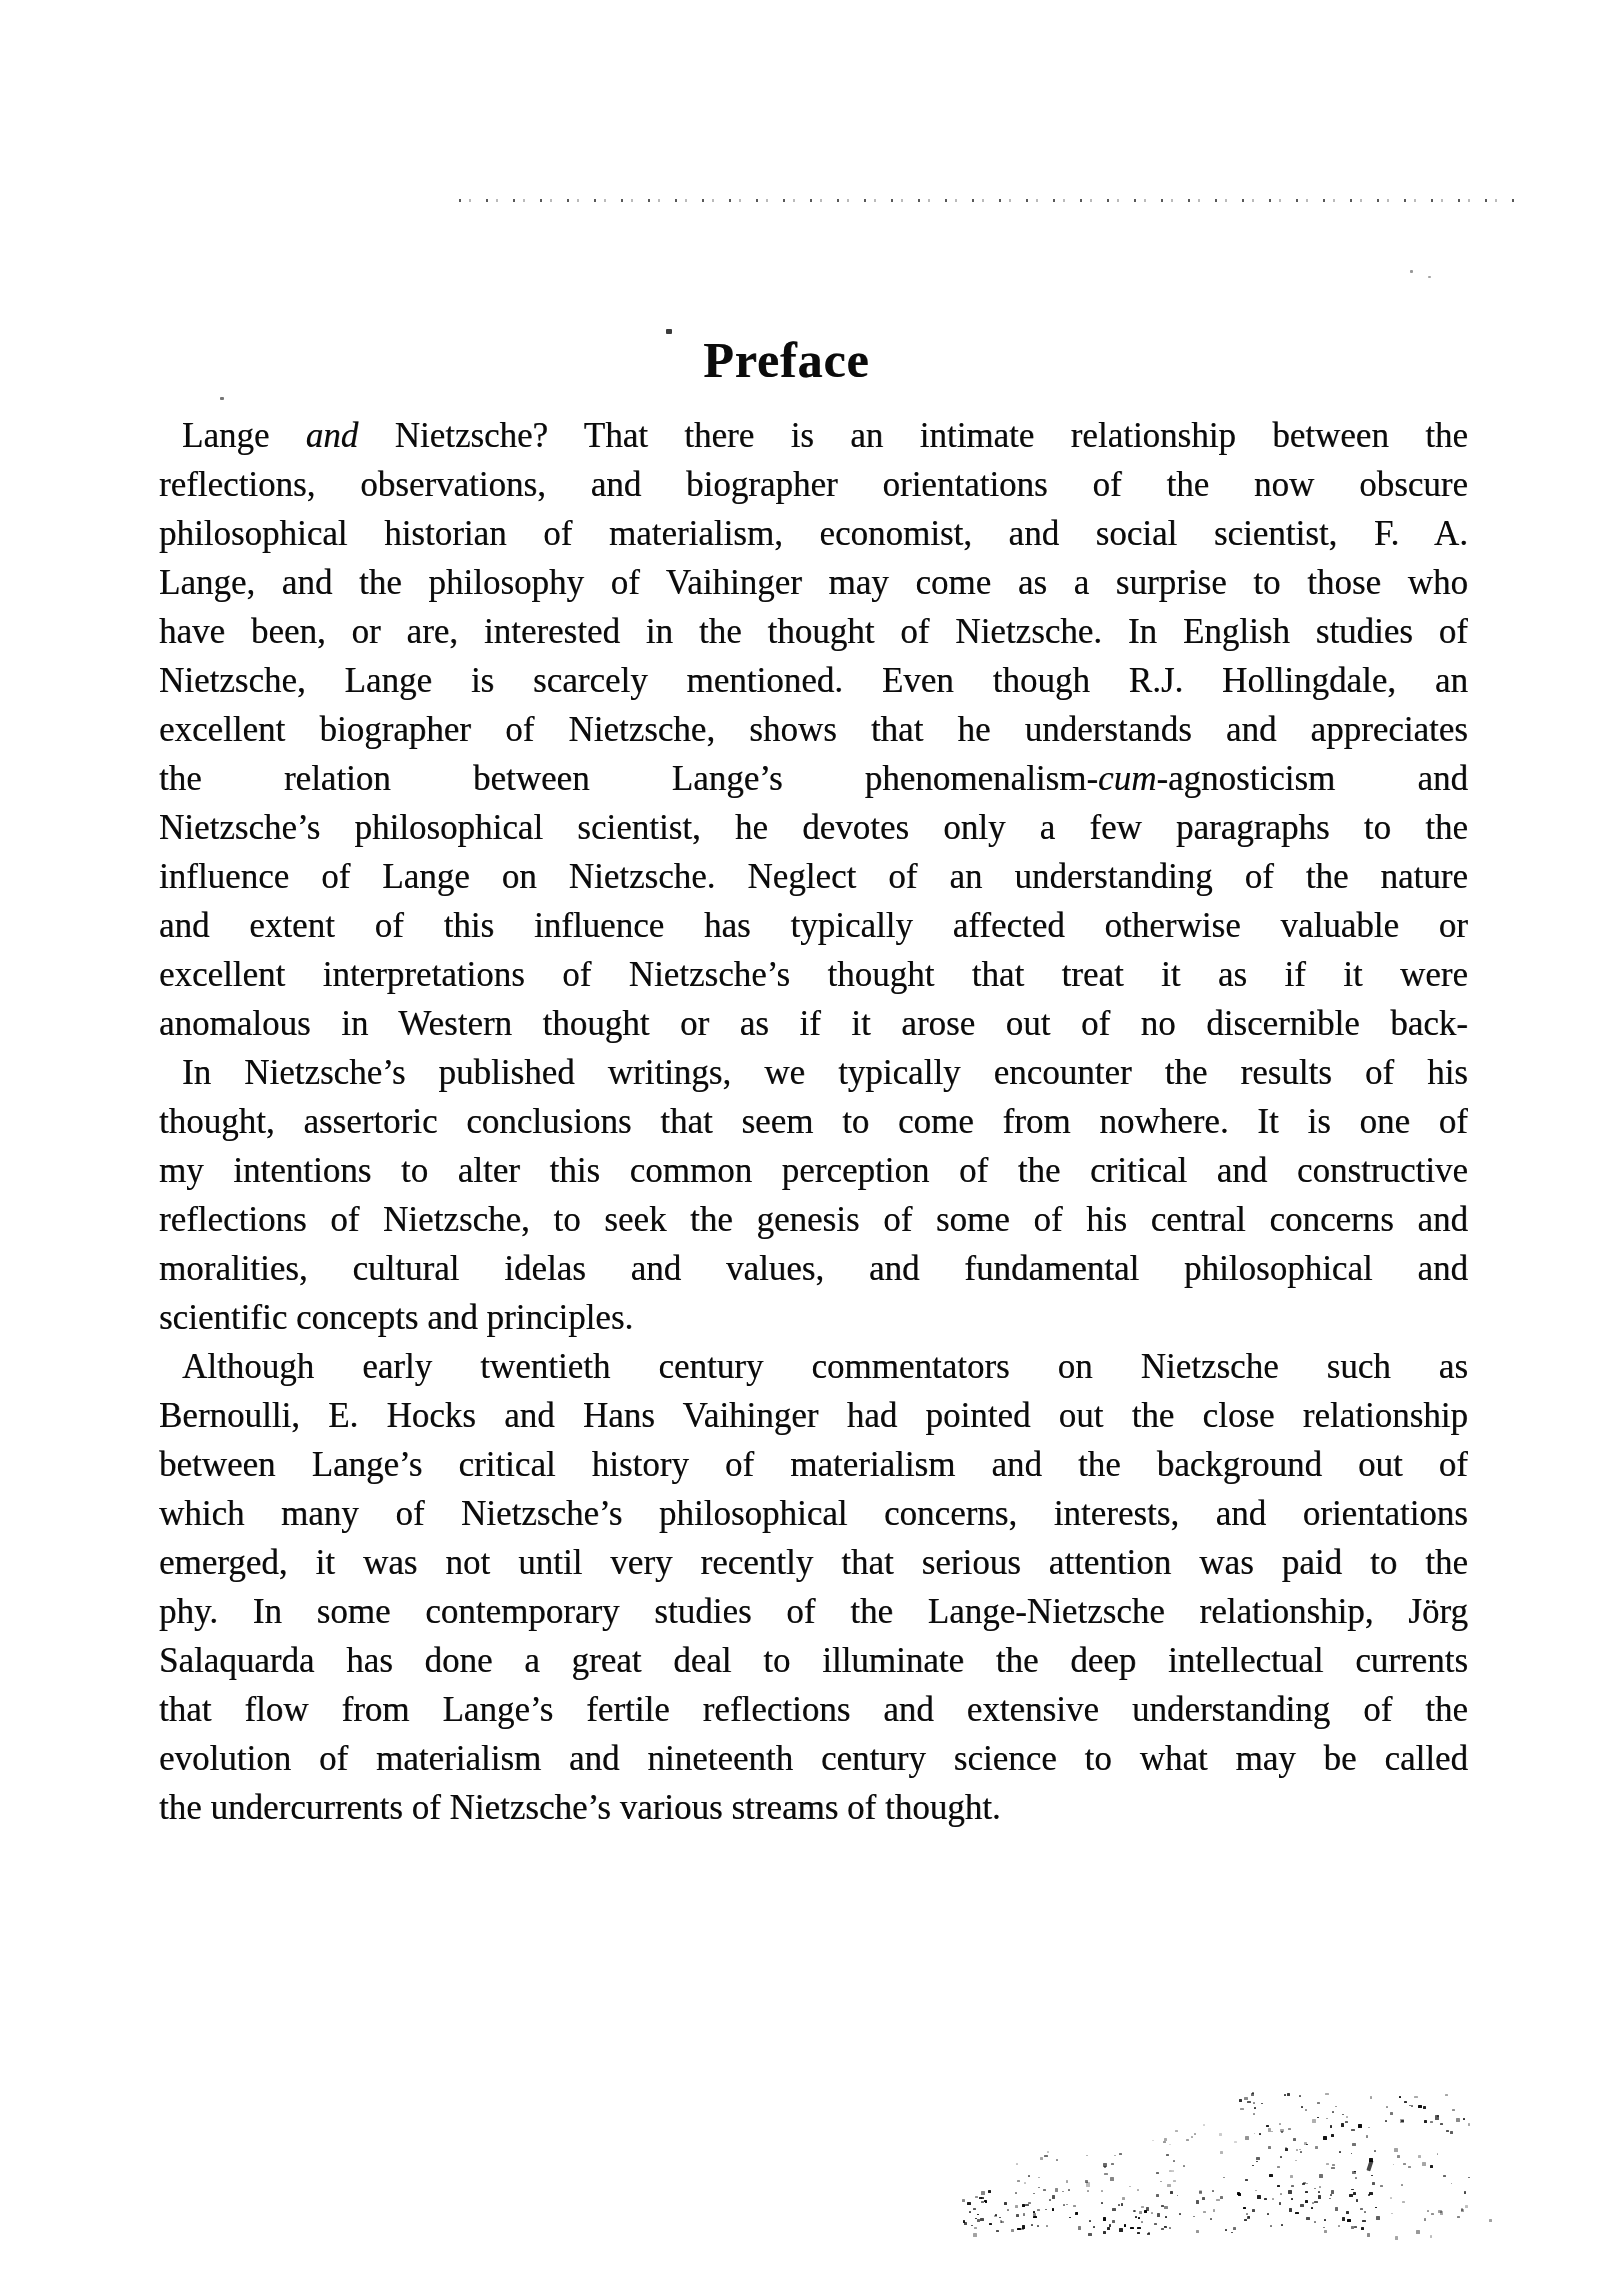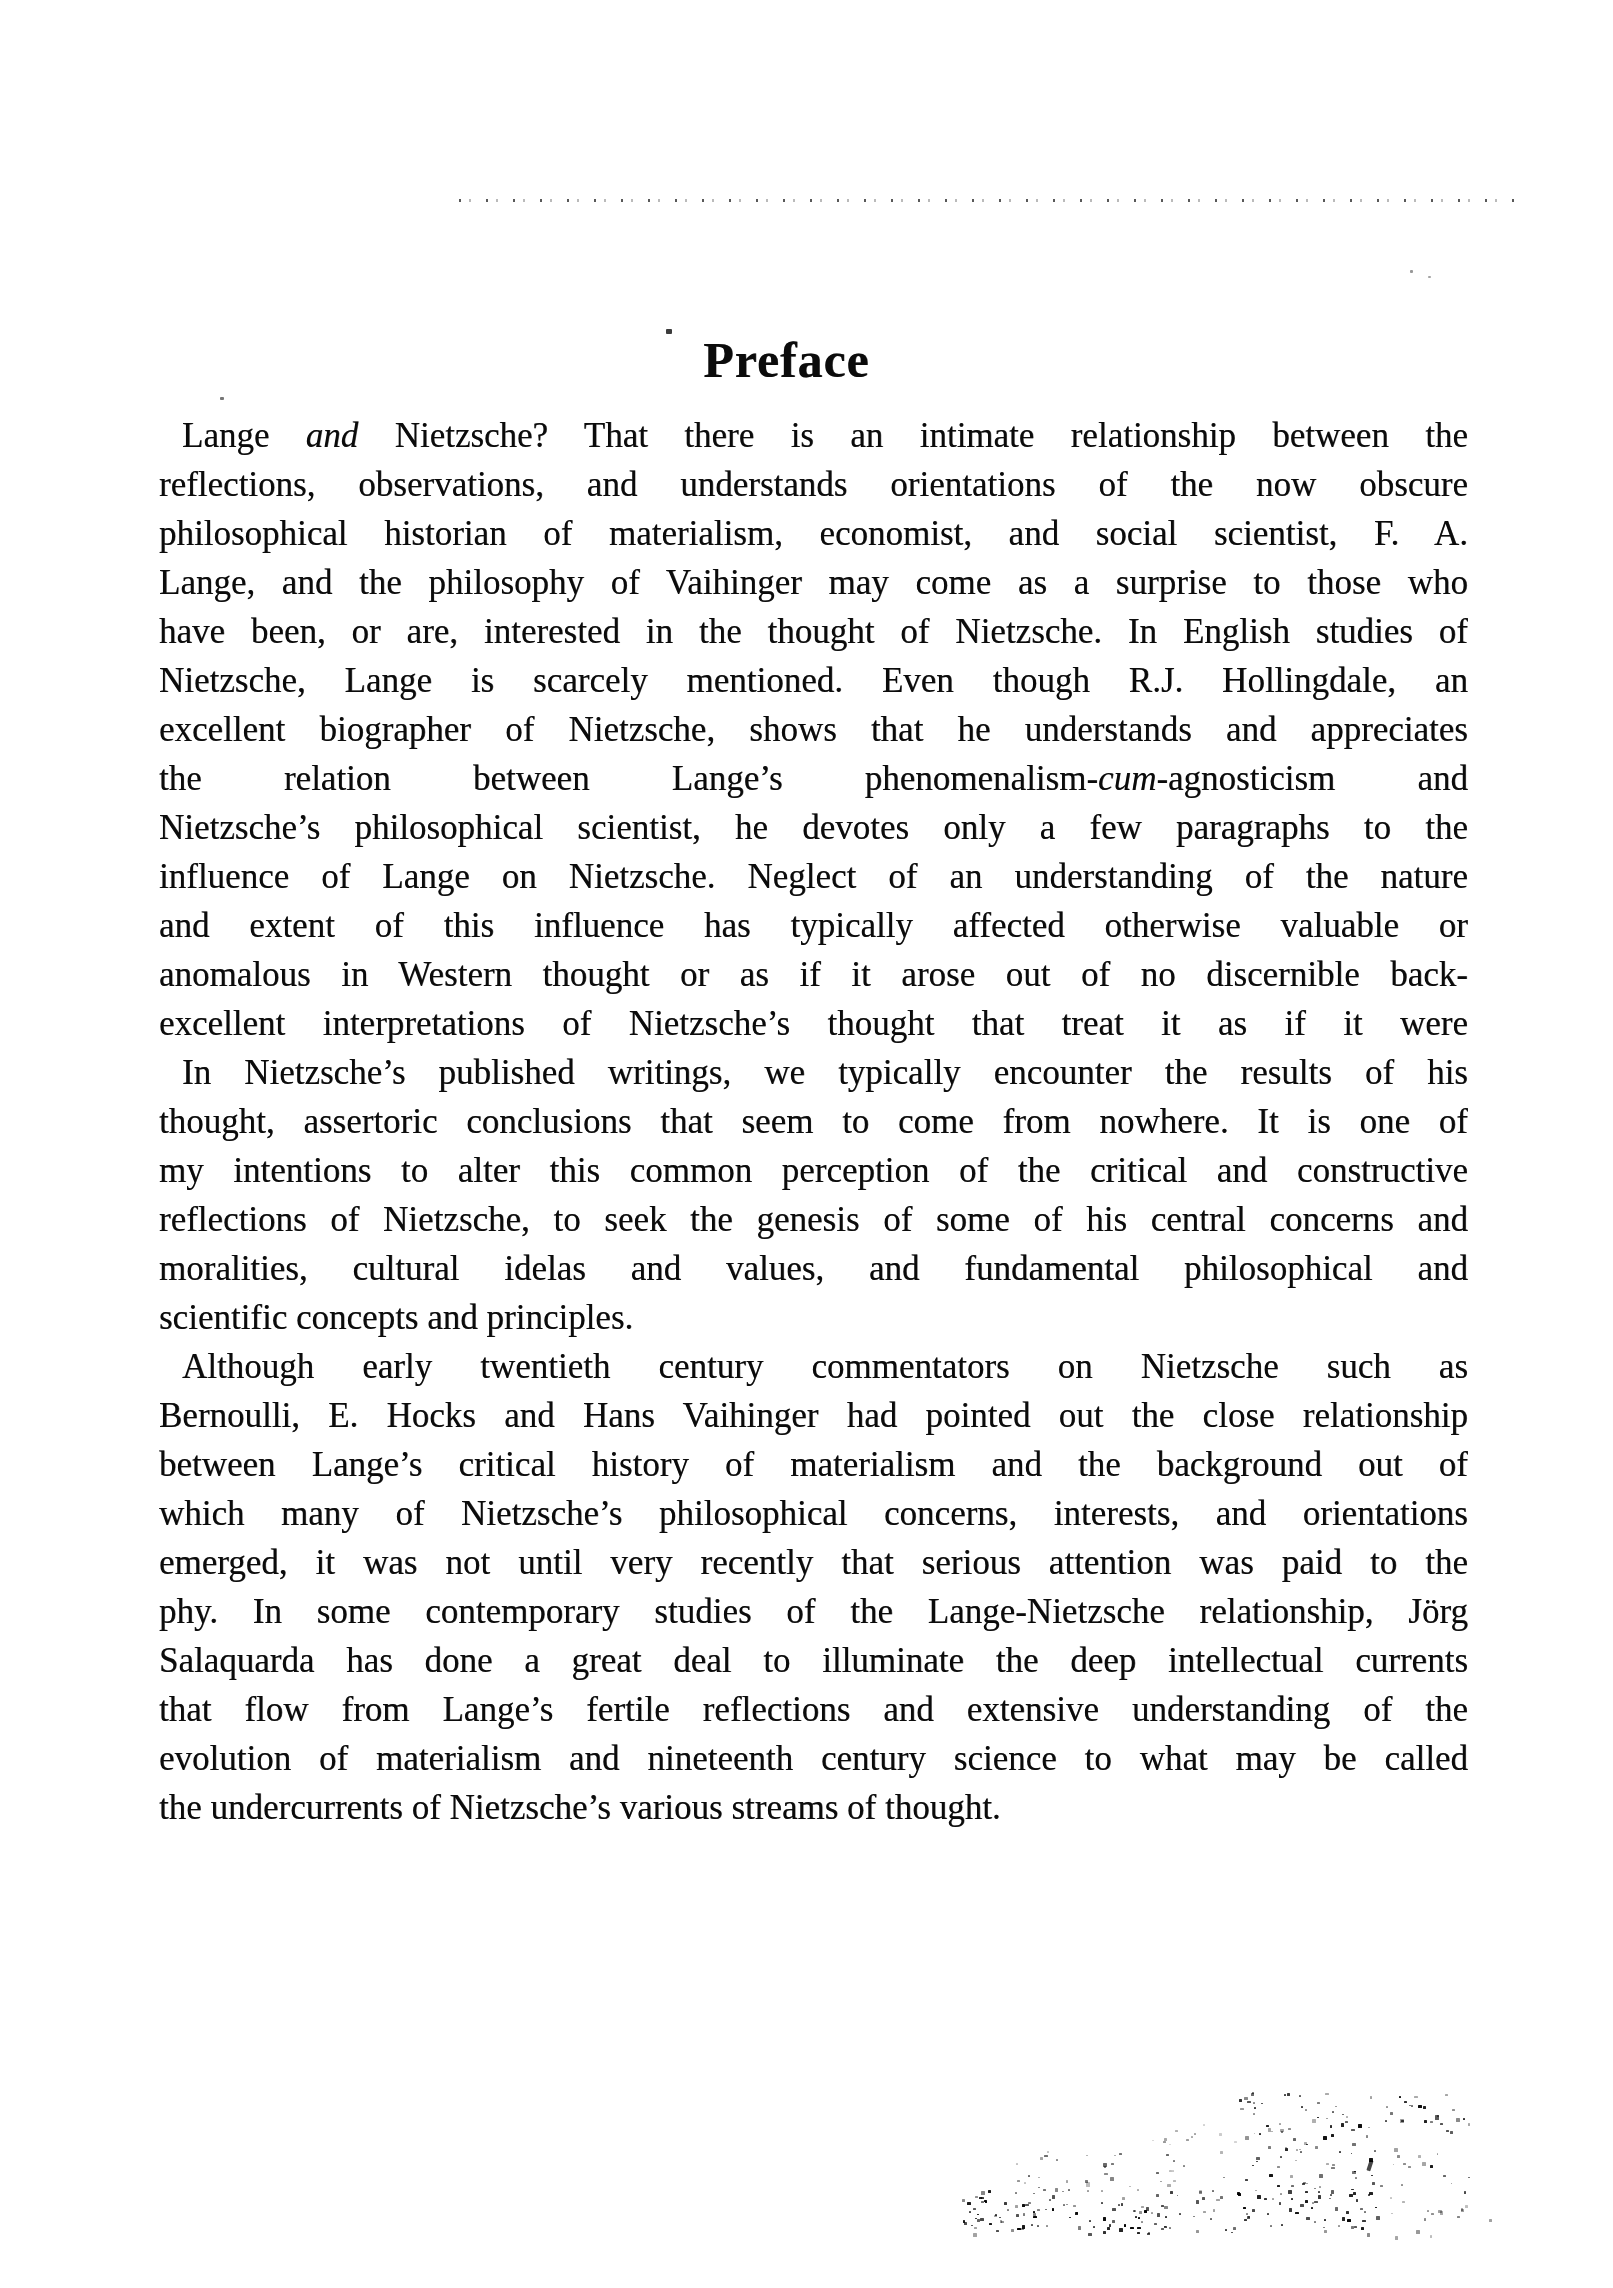--- a/index.html
+++ b/index.html
@@ -85,32 +85,32 @@
   <div class="speck" style="left:220px; top:397px; width:3.7px; height:2.8px; opacity:.6;"></div>
   <div class="speck" style="left:1410px; top:270px; width:2.8px; height:2.8px; opacity:.45;"></div>
   <div class="speck" style="left:1428px; top:276px; width:2.8px; height:1.8px; opacity:.4;"></div>
   <div class="speck" style="left:1368px; top:2160px; width:3.7px; height:11px; opacity:.8; transform:rotate(18deg);"></div>
 
   <h1 class="title">Preface</h1>
 
   <div class="body-text">
       <div>
         <div class="line first"><span>Lange </span><span class="it">and</span><span> Nietzsche? That there is an intimate relationship between the</span></div>
-        <div class="line">reflections, observations, and understands orientations of the now obscure</div>
+        <div class="line">reflections, observations, and biographer orientations of the now obscure</div>
         <div class="line">philosophical historian of materialism, economist, and social scientist, F. A.</div>
         <div class="line">Lange, and the philosophy of Vaihinger may come as a surprise to those who</div>
         <div class="line">have been, or are, interested in the thought of Nietzsche. In English studies of</div>
         <div class="line">Nietzsche, Lange is scarcely mentioned. Even though R.J. Hollingdale, an</div>
         <div class="line">excellent biographer of Nietzsche, shows that he understands and appreciates</div>
         <div class="line"><span>the relation between Lange’s phenomenalism-</span><span class="it">cum</span><span>-agnosticism and</span></div>
         <div class="line">Nietzsche’s philosophical scientist, he devotes only a few paragraphs to the</div>
         <div class="line">influence of Lange on Nietzsche. Neglect of an understanding of the nature</div>
         <div class="line">and extent of this influence has typically affected otherwise valuable or</div>
+        <div class="line">excellent interpretations of Nietzsche’s thought that treat it as if it were</div>
         <div class="line">anomalous in Western thought or as if it arose out of no discernible back-</div>
-        <div class="line">excellent interpretations of Nietzsche’s thought that treat it as if it were</div>
       </div>
       <div>
         <div class="line first">In Nietzsche’s published writings, we typically encounter the results of his</div>
         <div class="line">thought, assertoric conclusions that seem to come from nowhere. It is one of</div>
         <div class="line">my intentions to alter this common perception of the critical and constructive</div>
         <div class="line">reflections of Nietzsche, to seek the genesis of some of his central concerns and</div>
         <div class="line">moralities, cultural idelas and values, and fundamental philosophical and</div>
         <div class="line lastline">scientific concepts and principles.</div>
       </div>
       <div>

